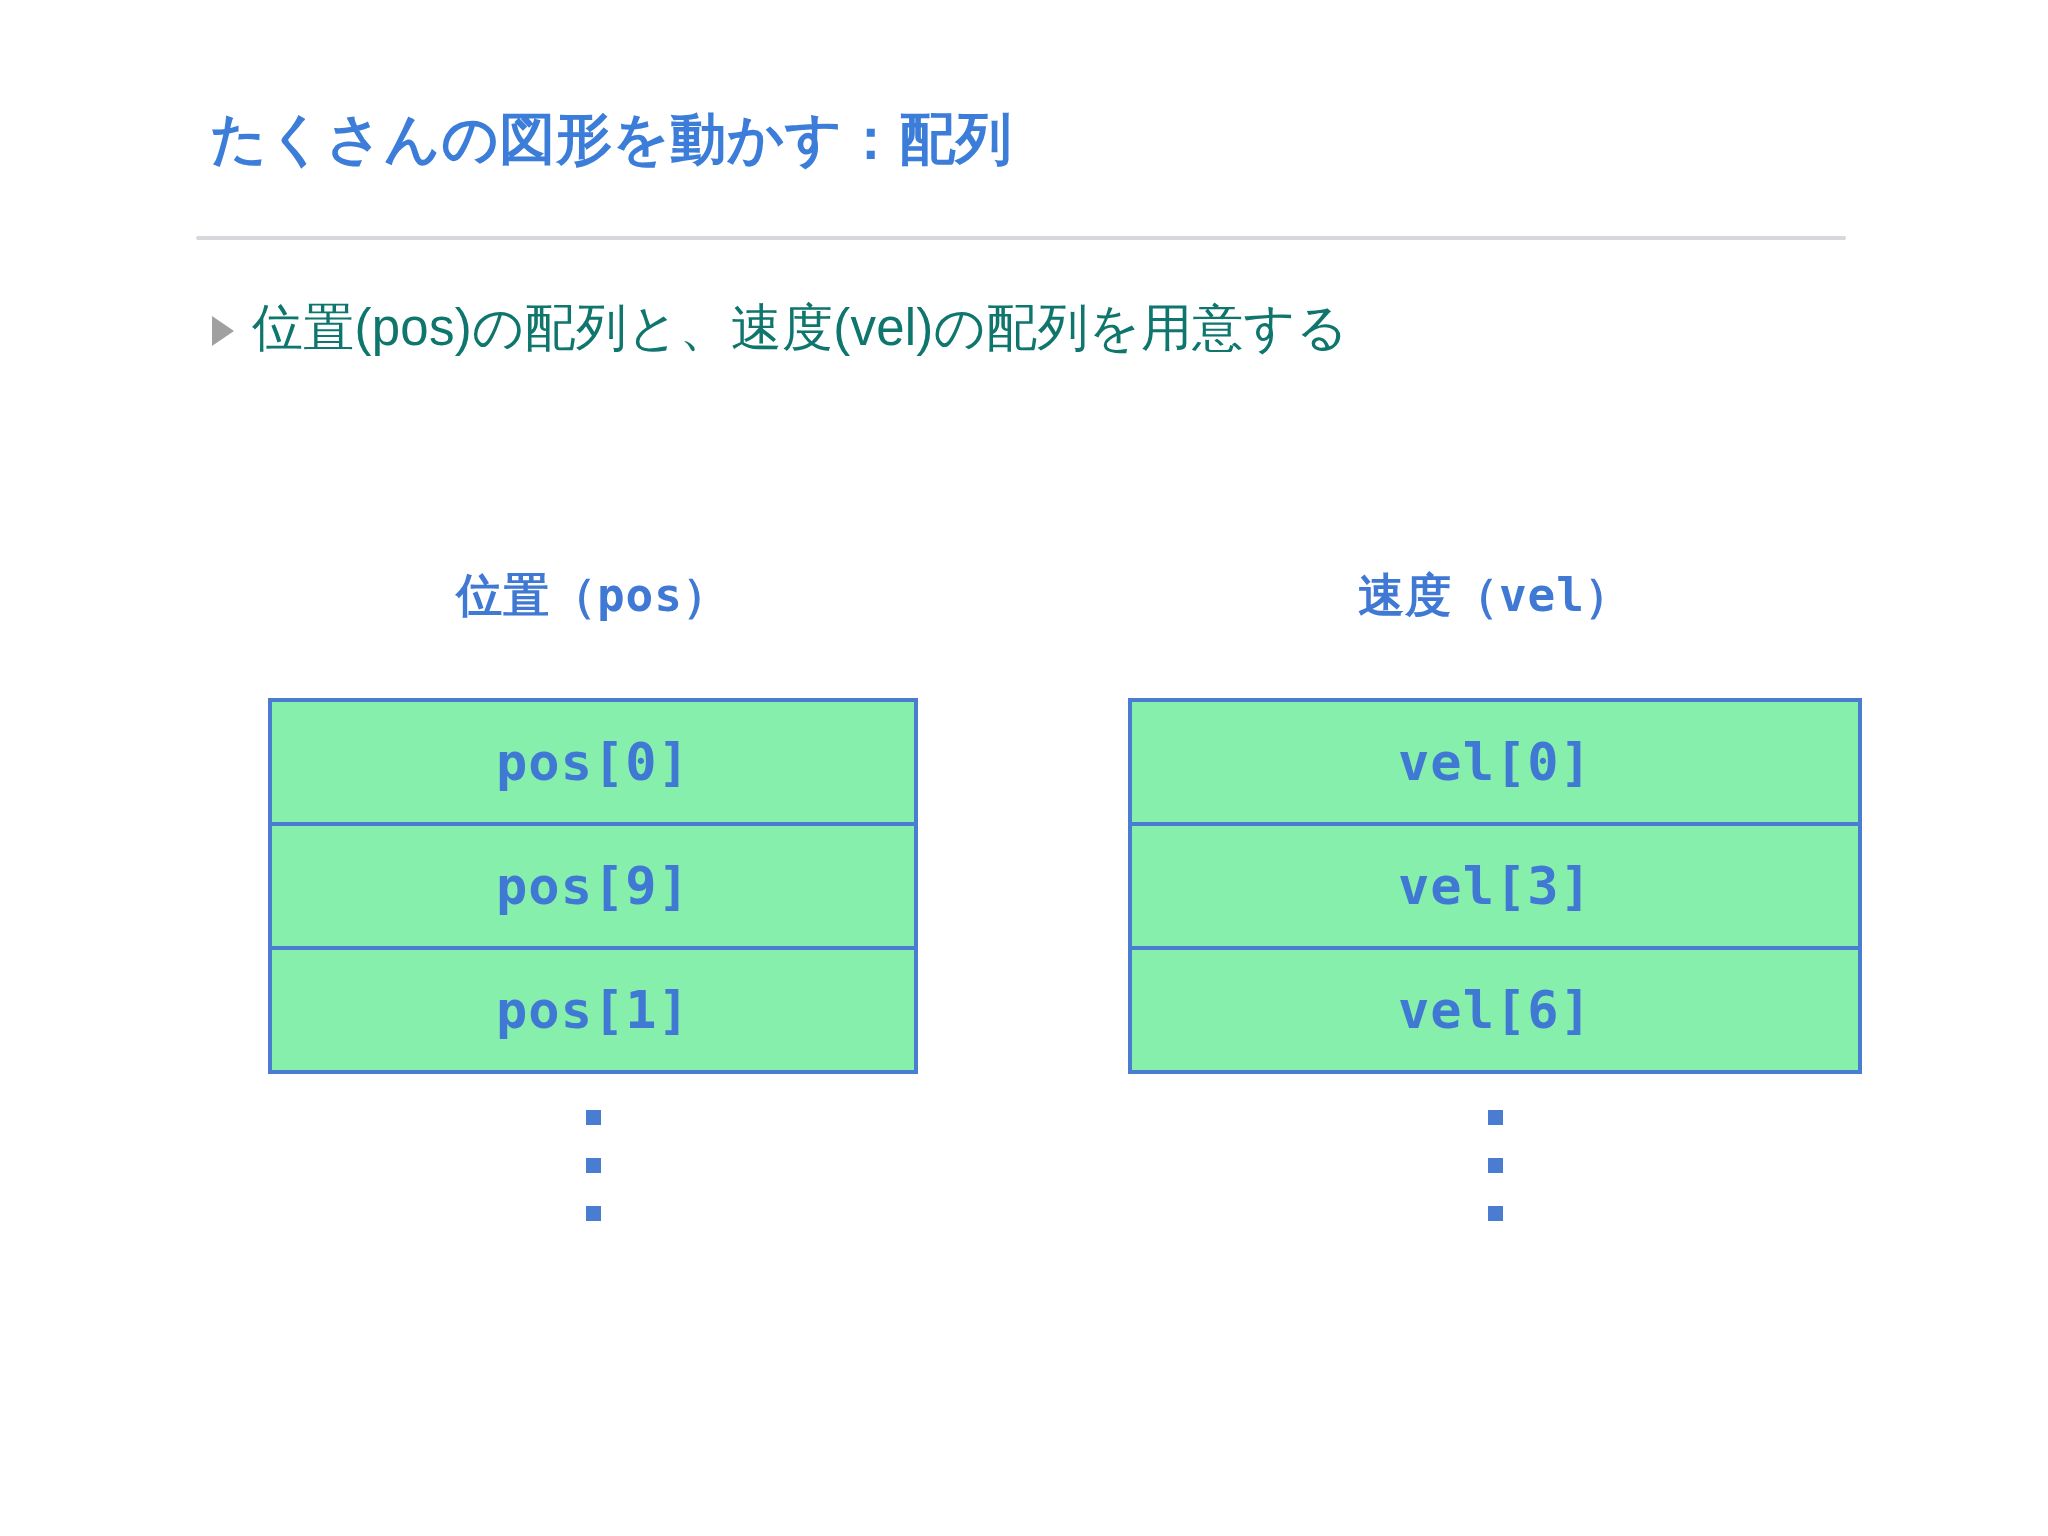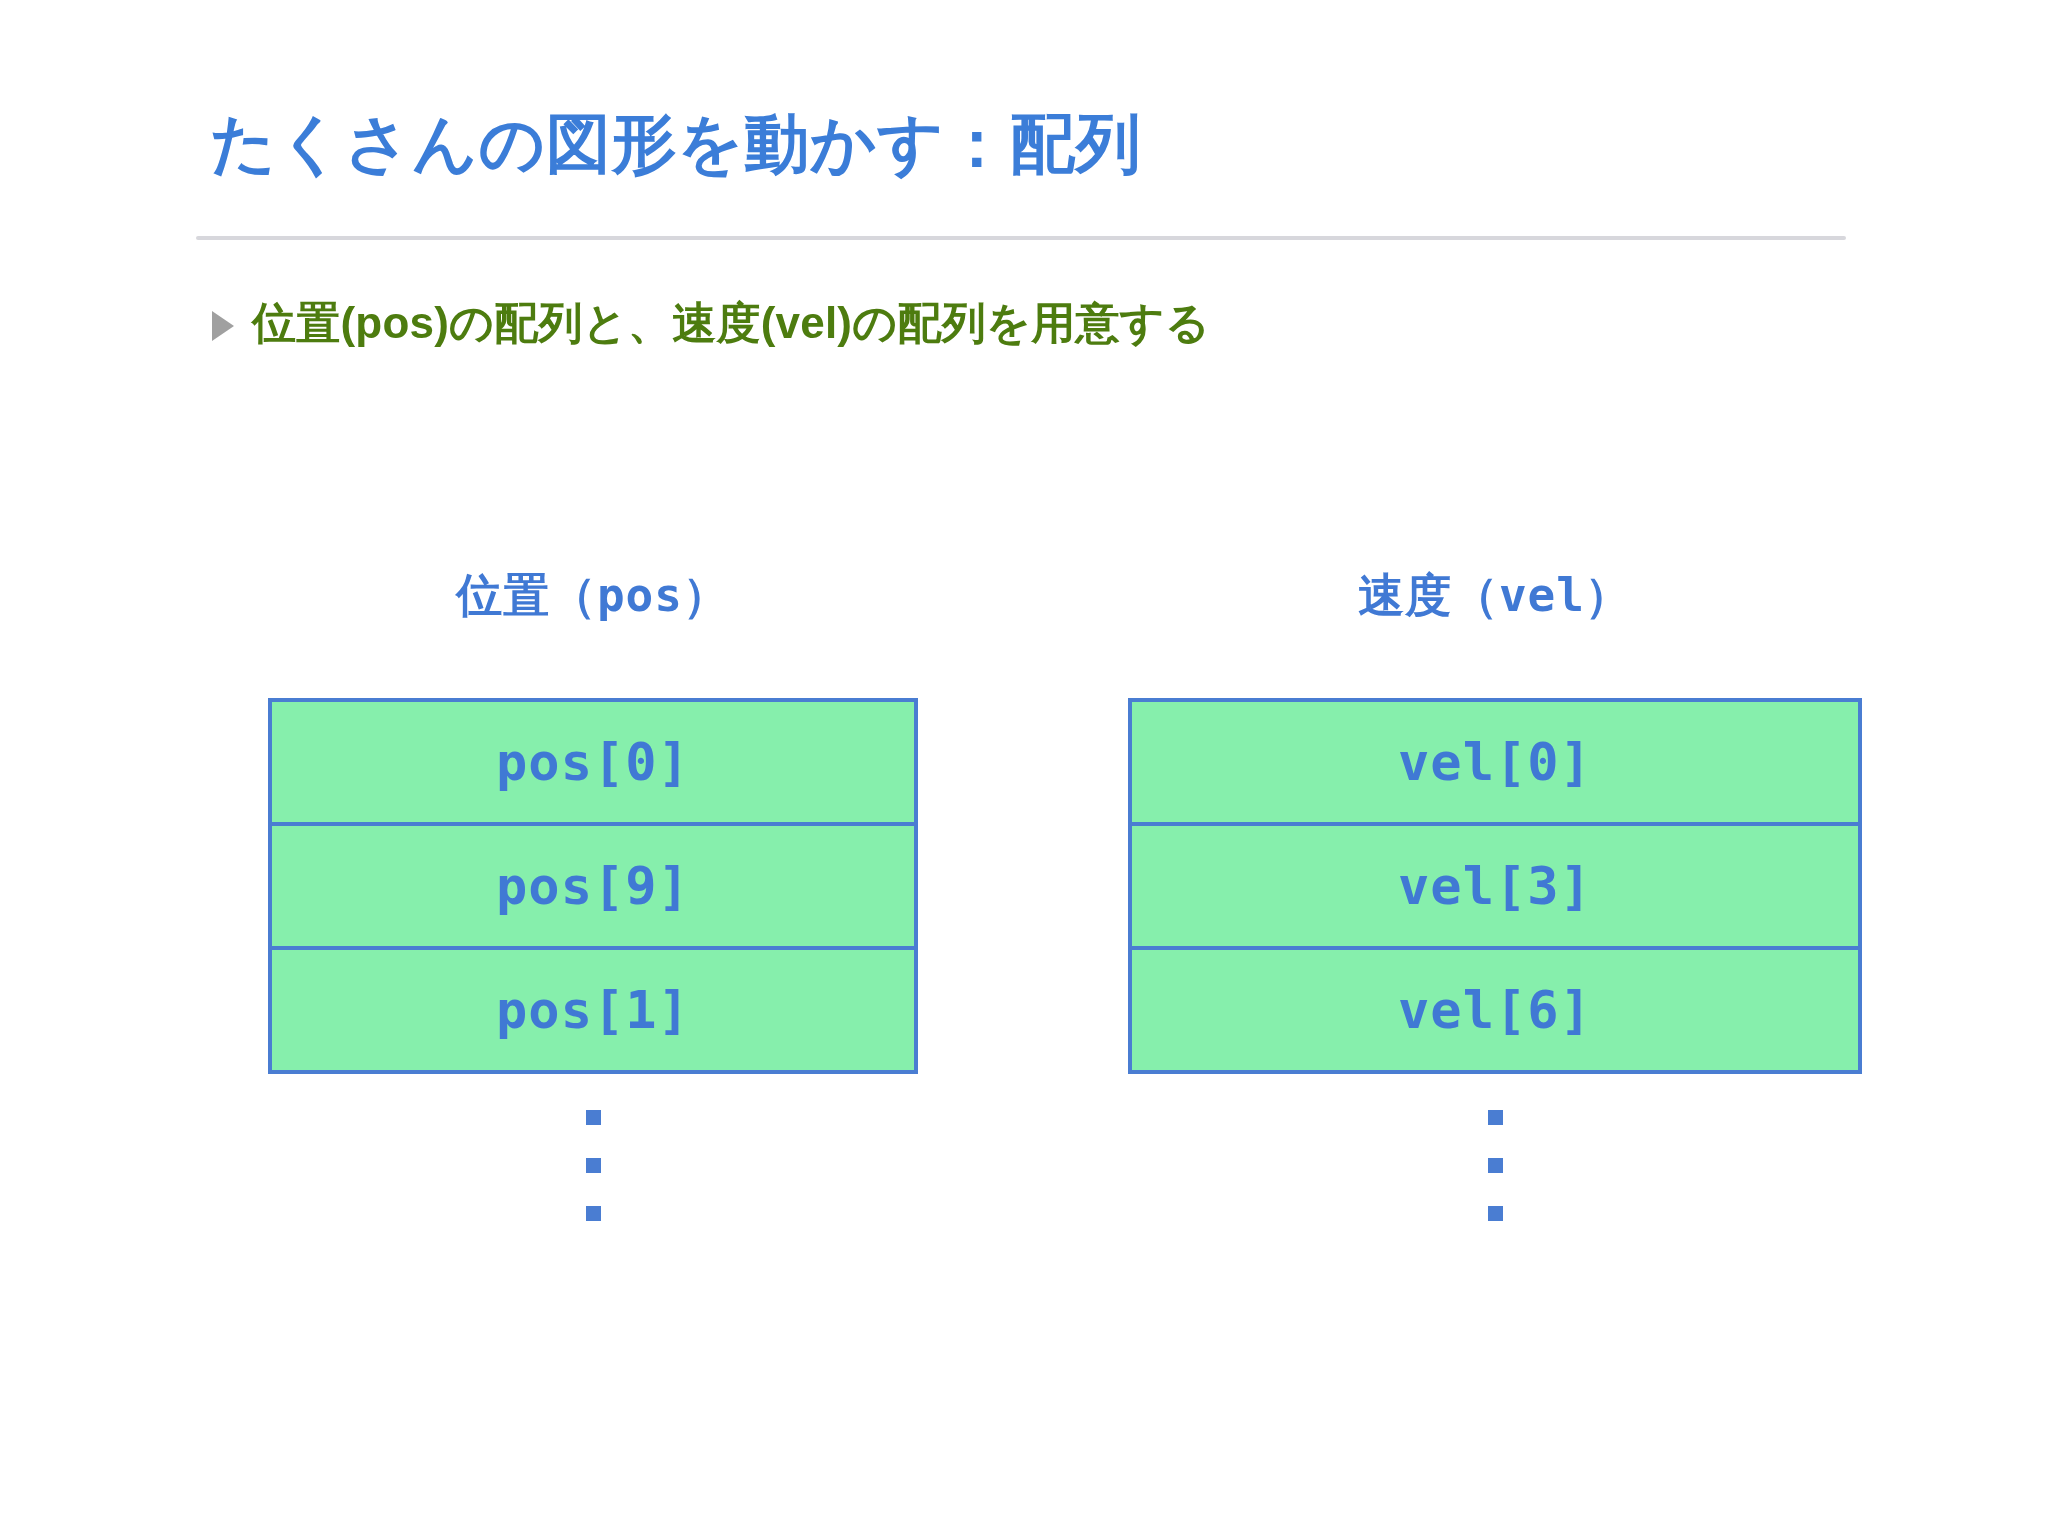--- a/index.html
+++ b/index.html
@@ -22,21 +22,21 @@
     width: 2048px;
     height: 1536px;
     background: #ffffff;
   }
 
   
   .slide-title {
     position: absolute;
     left: 210px;
     top: 110px;
-    font-size: 65px;
+    font-size: 56px;
     font-weight: 700;
     letter-spacing: 0.01em;
     color: #3b7dd8;
     white-space: nowrap;
     line-height: 1.05;
   }
 
   .title-rule {
     position: absolute;
     left: 196px;
@@ -59,23 +59,23 @@
   .bullet-marker {
     width: 0;
     height: 0;
     border-top: 15px solid transparent;
     border-bottom: 15px solid transparent;
     border-left: 22px solid #a0a0a0;
     flex: 0 0 auto;
     margin-top: 4px;
   }
   .bullet-text {
-    font-size: 44px;
-    font-weight: 700;
-    color: #4d7c0f;
+    font-size: 51px;
+    font-weight: 400;
+    color: #0f766e;
     white-space: nowrap;
     letter-spacing: 0.005em;
   }
 
   
   .array-col {
     position: absolute;
     top: 570px;
   }
   .array-col.left  { left: 268px; width: 650px; }

